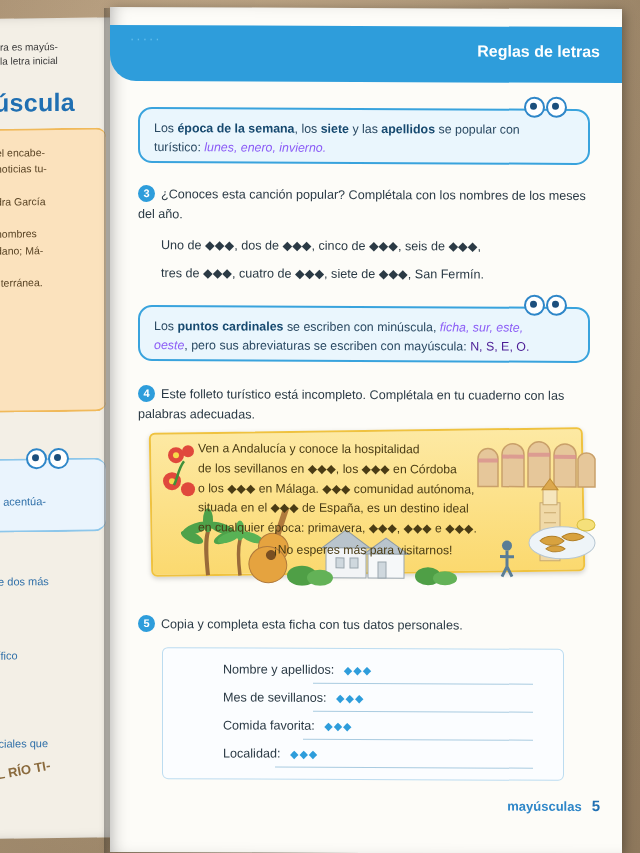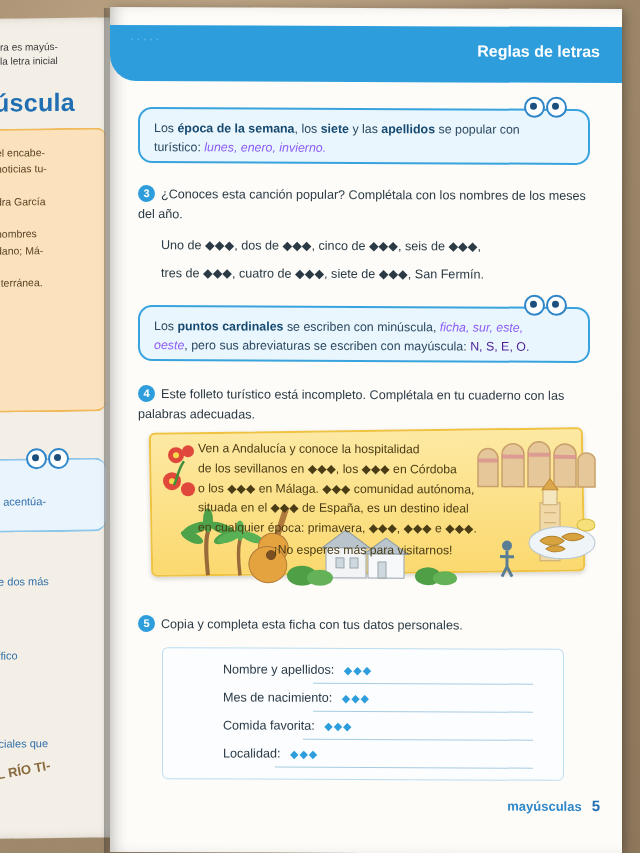--- a/index.html
+++ b/index.html
@@ -325,21 +325,21 @@
     </div>
 
     <div class="ficha">
       <div class="row" style="top:14px">
         <span>Nombre y apellidos:</span>
         <span class="dots" style="margin-left:6px">◆◆◆</span>
       </div>
       <div class="line" style="left:150px;top:34px;width:220px"></div>
 
       <div class="row" style="top:42px">
-        <span>Mes de nacimiento:</span>
+        <span>Mes de sevillanos:</span>
         <span class="dots" style="margin-left:6px">◆◆◆</span>
       </div>
       <div class="line" style="left:150px;top:62px;width:220px"></div>
 
       <div class="row" style="top:70px">
         <span>Comida favorita:</span>
         <span class="dots" style="margin-left:6px">◆◆◆</span>
       </div>
       <div class="line" style="left:140px;top:90px;width:230px"></div>
 

